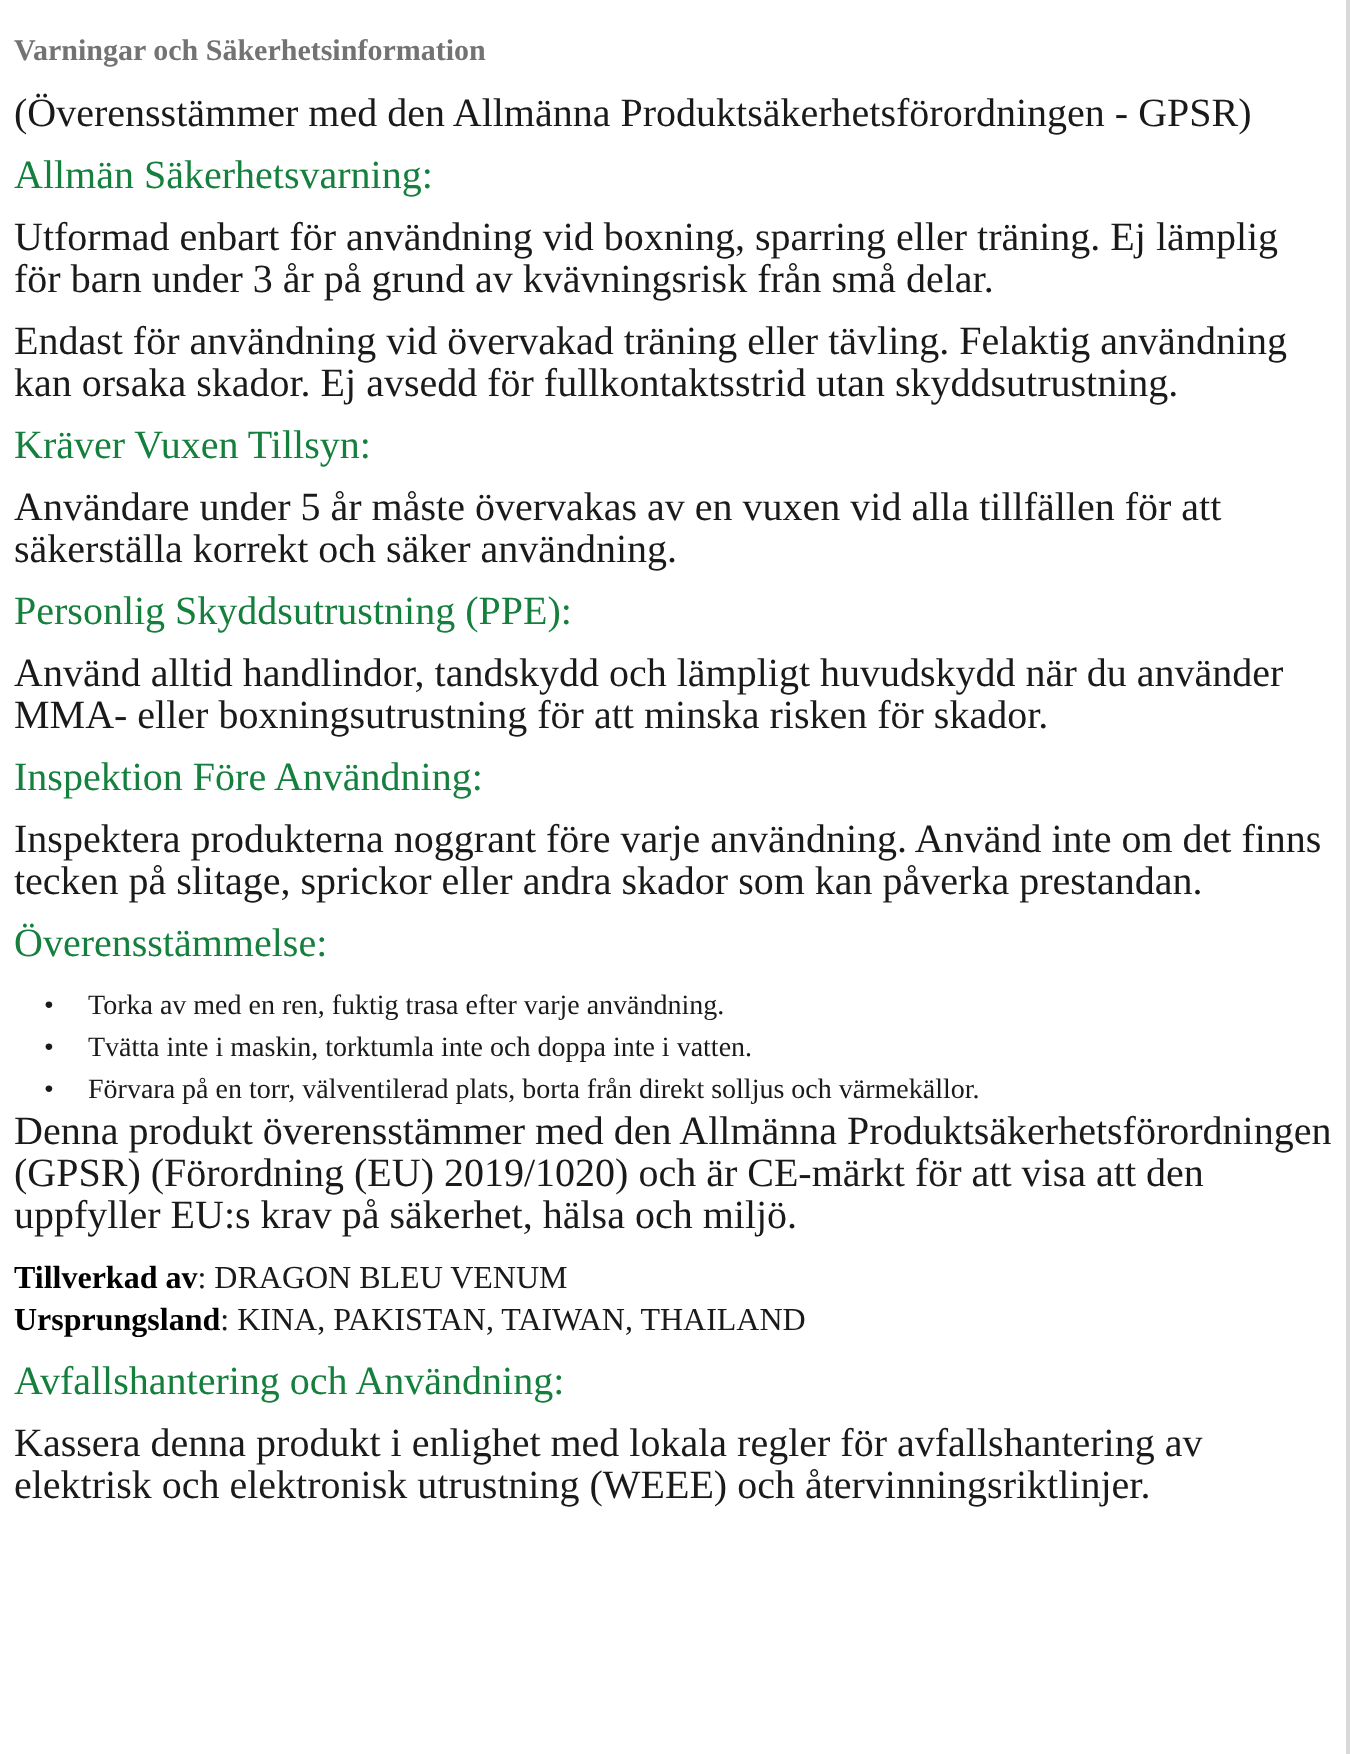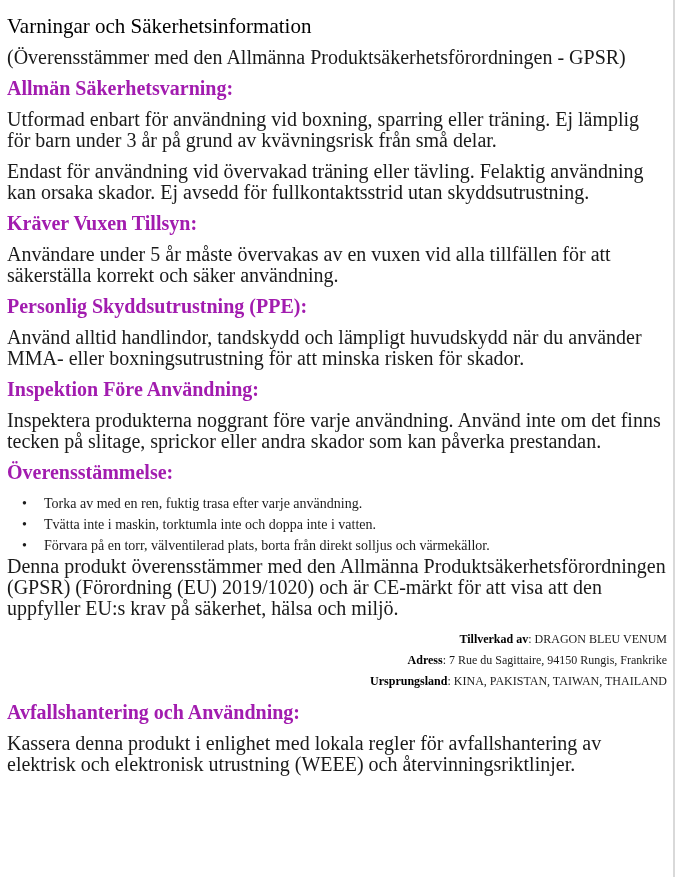--- a/index.html
+++ b/index.html
@@ -21,34 +21,34 @@
   }
   .page-edge {
     position: absolute;
     top: 0;
     bottom: 0;
     right: 4px;
     width: 2px;
     background: #d9d9d9;
   }
   h1.doc-title {
-    font-size: 21px;
+    font-size: 15px;
     line-height: 21px;
-    font-weight: normal;
-    color: #000000;
+    font-weight: bold;
+    color: #737373;
     margin: 0 0 10px 0;
   }
   .para, h2.sec-heading {
     font-size: 20px;
     line-height: 21px;
     margin: 0 0 10px 0;
   }
   h2.sec-heading {
-    font-weight: bold;
-    color: #a21caf;
+    font-weight: normal;
+    color: #15803d;
   }
   .warning-line { white-space: normal; }
   .warning-label { font-weight: bold; color: #000000; }
   .warn-icon {
     display: inline-block;
     width: 15px;
     height: 13px;
     margin-right: 5px;
     vertical-align: -1px;
   }
@@ -62,21 +62,21 @@
     position: relative;
     font-size: 14px;
     line-height: 21px;
     padding-left: 37px;
   }
   ul.bullet-list .bullet-dot {
     position: absolute;
     left: 15px;
     top: 0;
   }
-  .mfg-line { font-size: 12px; line-height: 21px; text-align: right; }
+  .mfg-line { font-size: 16px; line-height: 21px; }
   .mfg-label { font-weight: bold; color: #000000; }
   .mfg-block { margin: 0 0 10px 0; }
 </style>
 </head>
 <body>
 
 <div class="page">
   <div class="content">
 
     <h1 class="doc-title">Varningar och Säkerhetsinformation</h1>
@@ -104,21 +104,20 @@
     <ul class="bullet-list">
       <li><span class="bullet-dot">•</span><span>Torka av med en ren, fuktig trasa efter varje användning.</span></li>
       <li><span class="bullet-dot">•</span><span>Tvätta inte i maskin, torktumla inte och doppa inte i vatten.</span></li>
       <li><span class="bullet-dot">•</span><span>Förvara på en torr, välventilerad plats, borta från direkt solljus och värmekällor.</span></li>
     </ul>
 
     <p class="para">Denna produkt överensstämmer med den Allmänna Produktsäkerhetsförordningen (GPSR) (Förordning (EU) 2019/1020) och är CE-märkt för att visa att den uppfyller EU:s krav på säkerhet, hälsa och miljö.</p>
 
     <div class="mfg-block">
       <div class="mfg-line"><span class="mfg-label">Tillverkad av</span><span>: DRAGON BLEU VENUM</span></div>
-      <div class="mfg-line"><span class="mfg-label">Adress</span><span>: 7 Rue du Sagittaire, 94150 Rungis, Frankrike</span></div>
       <div class="mfg-line"><span class="mfg-label">Ursprungsland</span><span>: KINA, PAKISTAN, TAIWAN, THAILAND</span></div>
     </div>
 
     <h2 class="sec-heading">Avfallshantering och Användning:</h2>
     <p class="para">Kassera denna produkt i enlighet med lokala regler för avfallshantering av elektrisk och elektronisk utrustning (WEEE) och återvinningsriktlinjer.</p>
 
   </div>
   <div class="page-edge"></div>
 </div>
 

